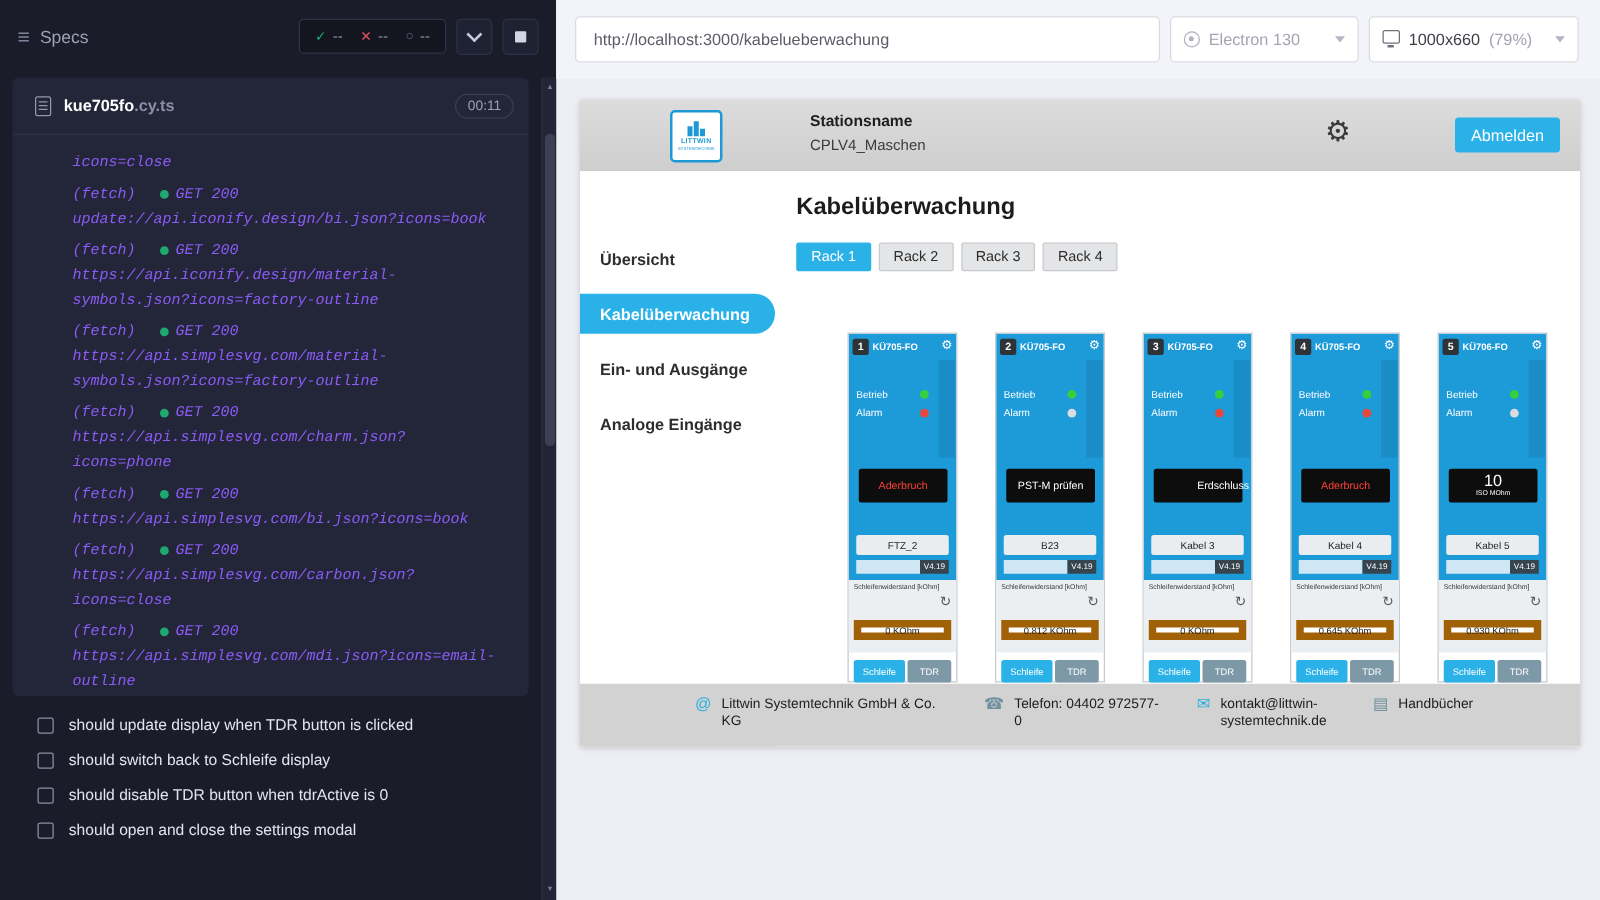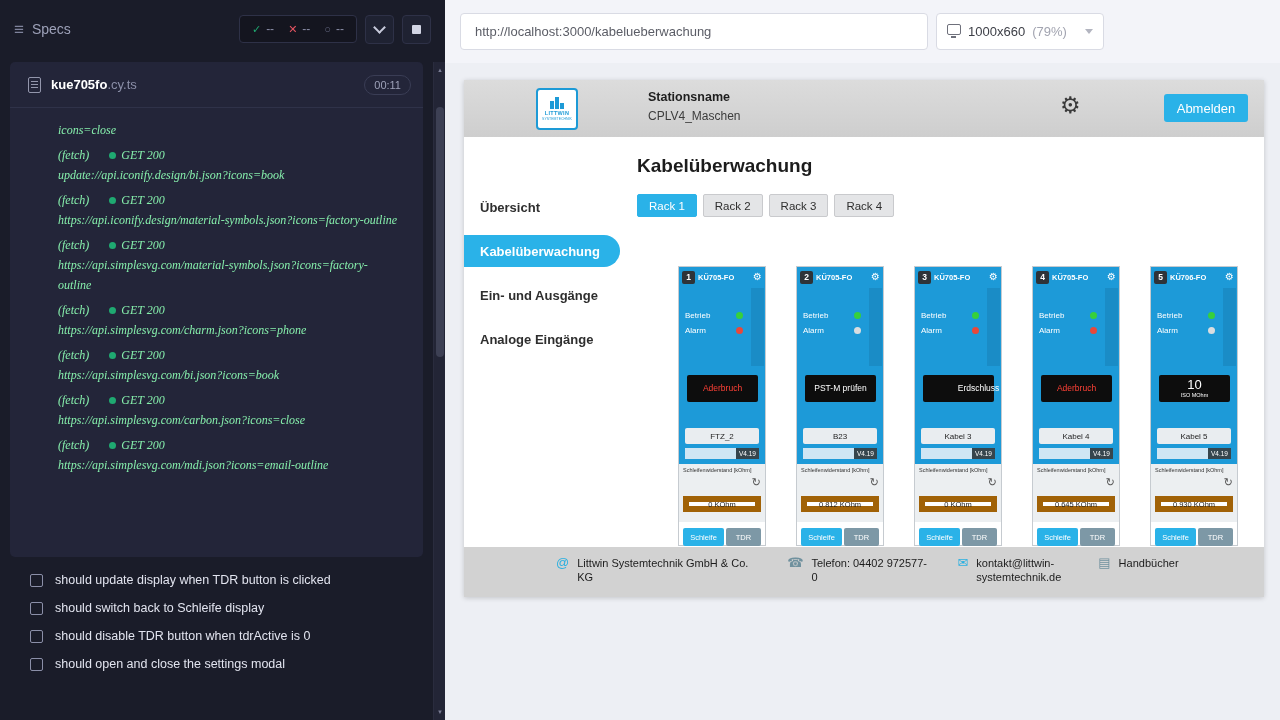--- a/index.html
+++ b/index.html
@@ -26,28 +26,28 @@
   .stop-sq{width:9px;height:9px;background:#d2d5e4;border-radius:1px}
 
   .cy-card{position:absolute;left:10px;width:413px;top:62px;height:495px;background:#232539;
     border-radius:5px;overflow:hidden}
   .spec-row{display:flex;align-items:center;height:45px;padding:0 12px 0 18px;
     border-bottom:1px solid #2f3249;gap:10px;cursor:pointer}
   .doc-icon{width:11px;height:14px;border:1px solid #9396ac;border-radius:2px;position:relative;flex:none}
   .doc-icon::before{content:"";position:absolute;left:2px;top:3px;right:2px;height:1px;background:#9396ac;
     box-shadow:0 3px 0 #9396ac,0 6px 0 #9396ac}
   .spec-name{font-size:13px;color:#fff;font-weight:bold}
-  .spec-name i{font-style:normal;font-weight:normal;color:#8b8fa8}
+  .spec-name i{font-style:normal;font-weight:bold;color:#8b8fa8}
   .spec-time{margin-left:auto;font-size:11px;color:#9da1b8;border:1px solid #3a3d55;border-radius:10px;padding:3px 9px}
 
   .log-list{padding:12px 16px 0 48px}
   .log-entry{margin-bottom:5px;cursor:pointer}
   .log-head{display:flex;gap:20px;align-items:center}
-  .log-prefix,.log-url,.log-status{font-family:Liberation Serif, serif;font-style:italic;
-    font-size:12px;color:#86efac;line-height:20px}
+  .log-prefix,.log-url,.log-status{font-family:Liberation Mono, monospace;font-style:italic;
+    font-size:12px;color:#8b5cf6;line-height:20px}
   .log-status{display:flex;align-items:center;gap:5px}
   .log-status::before{content:"";width:7px;height:7px;border-radius:50%;background:#1fa971;display:inline-block}
   .log-status:empty{display:none}
   .log-url{width:341px;overflow-wrap:break-word}
 
   .test-list{position:absolute;left:0;top:566px;width:433px}
   .test-row{display:flex;gap:12px;padding:6px 16px 6px 30px;align-items:flex-start;cursor:pointer}
   .test-box{width:11px;height:11px;border:1px solid #8b8fa8;border-radius:2px;flex:none;margin-top:2px}
   .test-title{font-size:12.5px;color:#e2e4ef;line-height:16px}
 
@@ -278,20 +278,25 @@
 
 <div id="cy-scrollbar">
   <span class="sb-arrow up">▲</span>
   <div class="sb-thumb"></div>
   <span class="sb-arrow down">▼</span>
 </div>
 
 <main id="aut-panel">
   <div class="browser-bar">
     <div class="url-box">http://localhost:3000/kabelueberwachung</div>
+    <div class="select-box browser-select">
+      <span class="atom-icon"></span>
+      <span class="sel-text dim">Electron 130</span>
+      <span class="caret"></span>
+    </div>
     <div class="select-box viewport-select">
       <span class="monitor-icon"></span>
       <span class="sel-text dark">1000x660</span>
       <span class="sel-text dim">(79%)</span>
       <span class="caret"></span>
     </div>
   </div>
 
   <div class="app">
     <header class="app-header">

